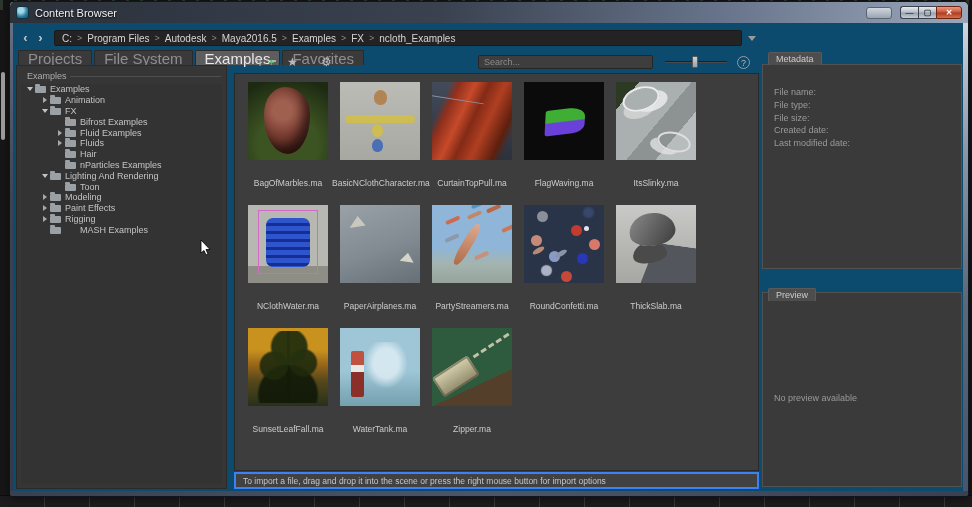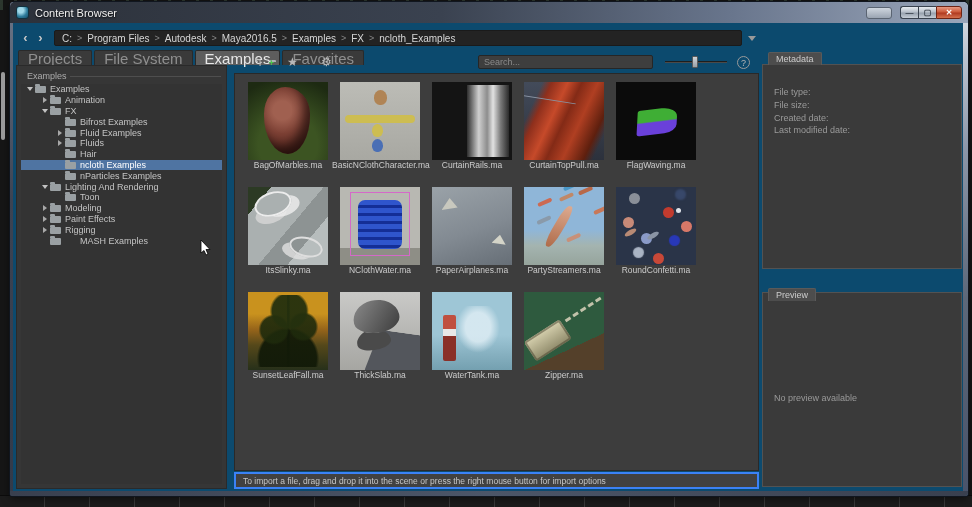--- a/index.html
+++ b/index.html
@@ -106,21 +106,21 @@
   .slider-track { position:absolute; left:0; right:0; top:6px; height:2px; background:#1e1e1e; border-bottom:1px solid #4a4a4a; }
   .slider-handle { position:absolute; left:27px; top:1px; width:6px; height:12px; background:linear-gradient(#d0d4d8,#9aa0a6); border:1px solid #5a5a5a; border-radius:1px; }
   .help-btn { margin-left:10px; width:13px; height:13px; border:1px solid #9a9a9a; border-radius:50%;
     color:#b8b8b8; font-size:9px; line-height:12px; text-align:center; }
 
   .gridpane { position:absolute; left:224px; top:71px; width:525px; height:398px; background:#3d3d3d;
     border:1px solid #292929; overflow:hidden; }
   .grid { display:flex; flex-wrap:wrap; padding:8px 0 0 7px; }
   .cell { width:92px; margin-bottom:17px; display:flex; flex-direction:column; align-items:center; }
   .thumb { width:80px; height:78px; position:relative; overflow:hidden; background:#222; }
-  .thumb-label { margin-top:0; font-size:8.5px; color:#cccccc; max-width:96px; white-space:nowrap; }
+  .thumb-label { margin-top:18px; font-size:8.5px; color:#cccccc; max-width:96px; white-space:nowrap; }
 
   
   .art0 { background:radial-gradient(circle at 50% 80%, #3c5422 0 40%, #1d2a12 90%); }
   .art0::before { content:""; position:absolute; left:20%; top:6%; width:58%; height:86%;
     border-radius:46% 54% 48% 52%/40% 40% 58% 58%;
     background:radial-gradient(circle at 40% 35%, #a06050 0 18%, #7c4034 45%, #4e211a 85%);
     box-shadow:inset -6px -8px 10px rgba(0,0,0,.5); }
   .art1 { background:linear-gradient(#bcbcb6,#a8a8a2); }
   .art1::before { content:""; position:absolute; left:6%; top:42%; width:88%; height:11%;
     background:#cdbd52; border-radius:5px;
@@ -299,25 +299,20 @@
           <div class="trow" style="padding-left: 34px;">
             <span class="arr right"></span>
             <span class="folder"></span>
             <span>Fluids</span>
           </div>
           <div class="trow" style="padding-left: 34px;">
             <span class="arr"></span>
             <span class="folder"></span>
             <span>Hair</span>
           </div>
-          <div class="trow selected" style="padding-left: 34px;">
-            <span class="arr"></span>
-            <span class="folder"></span>
-            <span>ncloth Examples</span>
-          </div>
           <div class="trow" style="padding-left: 34px;">
             <span class="arr"></span>
             <span class="folder"></span>
             <span>nParticles Examples</span>
           </div>
           <div class="trow" style="padding-left: 19px;">
             <span class="arr down"></span>
             <span class="folder"></span>
             <span>Lighting And Rendering</span>
           </div>
@@ -370,24 +365,20 @@
       <div class="grid">
           <div class="cell">
             <div class="thumb art0"></div>
             <div class="thumb-label">BagOfMarbles.ma</div>
           </div>
           <div class="cell">
             <div class="thumb art1"></div>
             <div class="thumb-label">BasicNClothCharacter.ma</div>
           </div>
           <div class="cell">
-            <div class="thumb art2"></div>
-            <div class="thumb-label">CurtainRails.ma</div>
-          </div>
-          <div class="cell">
             <div class="thumb art3"></div>
             <div class="thumb-label">CurtainTopPull.ma</div>
           </div>
           <div class="cell">
             <div class="thumb art4"></div>
             <div class="thumb-label">FlagWaving.ma</div>
           </div>
           <div class="cell">
             <div class="thumb art5"></div>
             <div class="thumb-label">ItsSlinky.ma</div>
@@ -402,45 +393,46 @@
           </div>
           <div class="cell">
             <div class="thumb art8"></div>
             <div class="thumb-label">PartyStreamers.ma</div>
           </div>
           <div class="cell">
             <div class="thumb art9"></div>
             <div class="thumb-label">RoundConfetti.ma</div>
           </div>
           <div class="cell">
+            <div class="thumb art11"></div>
+            <div class="thumb-label">ThickSlab.ma</div>
+          </div>
+          <div class="cell">
             <div class="thumb art10"></div>
             <div class="thumb-label">SunsetLeafFall.ma</div>
-          </div>
-          <div class="cell">
-            <div class="thumb art11"></div>
-            <div class="thumb-label">ThickSlab.ma</div>
           </div>
           <div class="cell">
             <div class="thumb art12"></div>
             <div class="thumb-label">WaterTank.ma</div>
           </div>
           <div class="cell">
             <div class="thumb art13"></div>
             <div class="thumb-label">Zipper.ma</div>
           </div>
         </div>
     </div>
 
     <div class="statusbar">
       <span class="status-text">To import a file, drag and drop it into the scene or press the right mouse button for import options</span>
     </div>
 
     <div class="side-tab metadata-tab">Metadata</div>
     <div class="panel-box metadata-box">
       <div class="meta-fields">
+          <div class="meta-field">File name:</div>
           <div class="meta-field">File type:</div>
           <div class="meta-field">File size:</div>
           <div class="meta-field">Created date:</div>
           <div class="meta-field">Last modified date:</div>
         </div>
     </div>
 
     <div class="side-tab preview-tab">Preview</div>
     <div class="panel-box preview-box">
       <span class="no-preview">No preview available</span>

